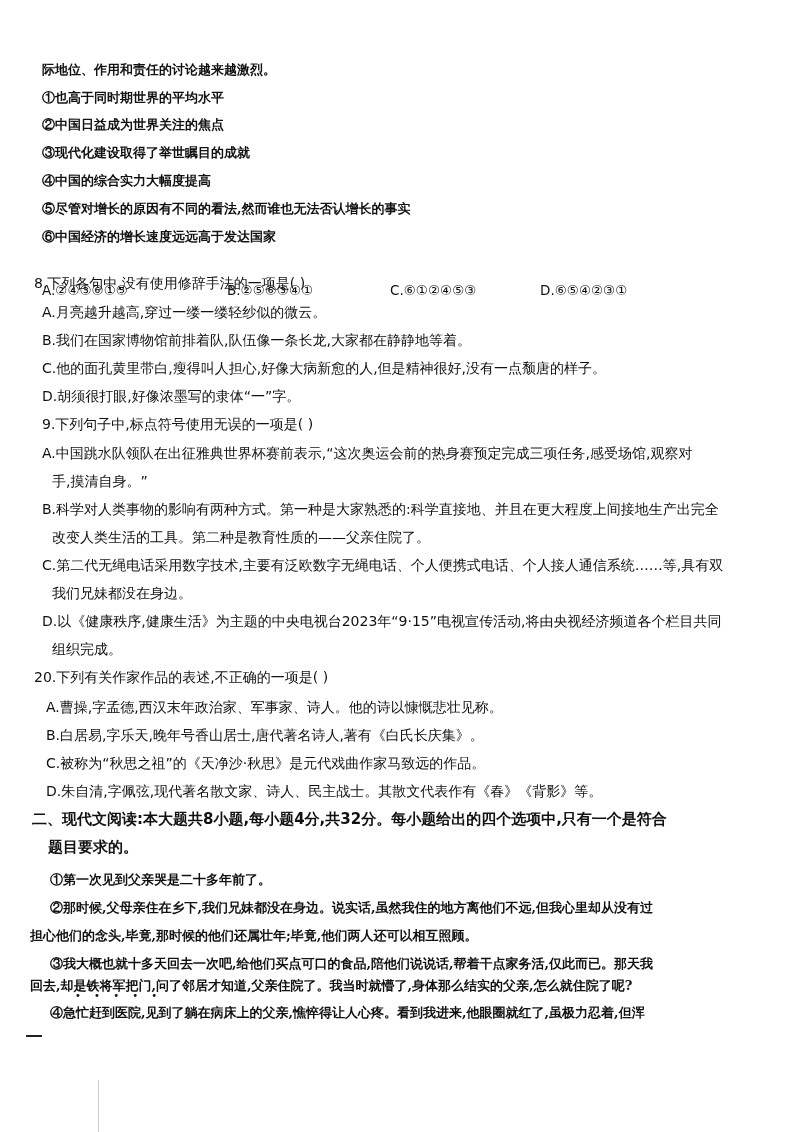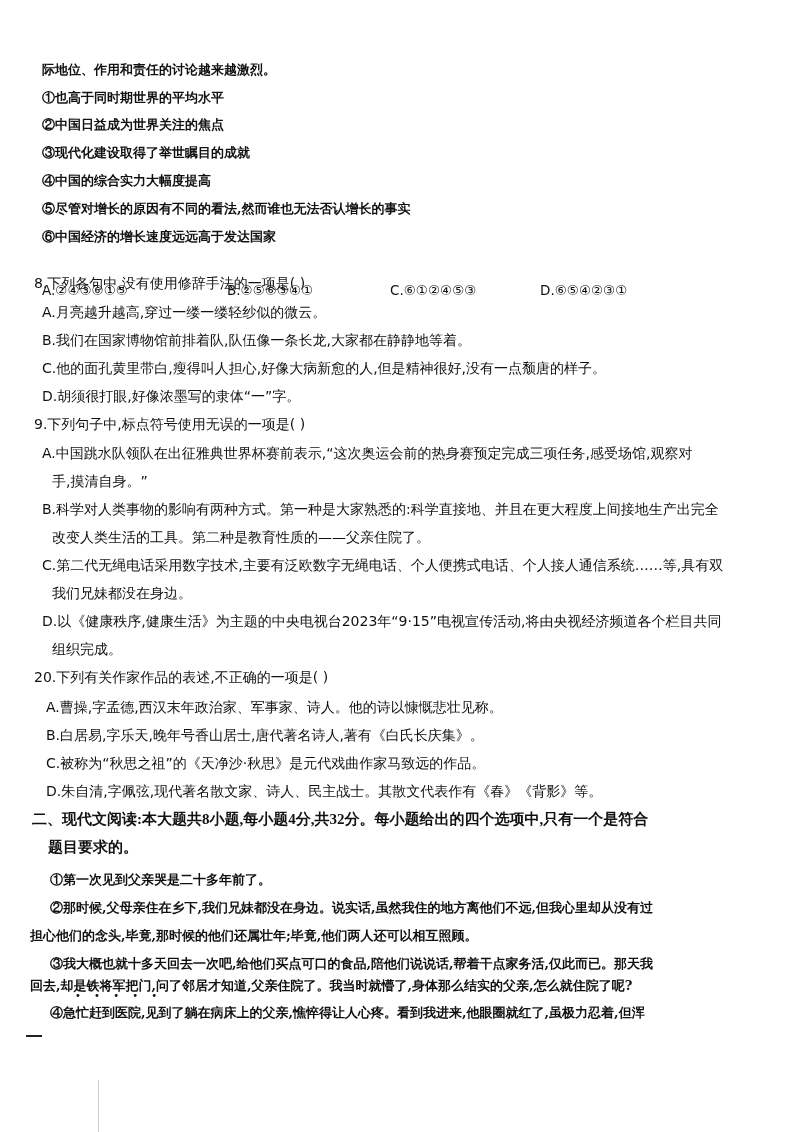--- a/index.html
+++ b/index.html
@@ -2,21 +2,21 @@
 <html><head>
 <meta charset="utf-8">
 <style>
   html, body { margin:0; padding:0; }
   body {
     width:800px; height:1132px; background:#ffffff; position:relative; overflow:hidden;
     font-family:"DejaVu Sans", sans-serif; color:#111;
   }
   .line { position:absolute; white-space:nowrap; font-size:14px; line-height:20px; }
   .fs { font-family:"DejaVu Serif", serif; font-size:13px;font-weight:bold; }
-  .bold { font-weight:bold; font-size:15px;font-family:Liberation Serif, serif; }
+  .bold { font-weight:bold; font-size:15px; }
   .opt-row { position:absolute; left:42px; top:245px; width:700px; height:20px; font-size:13.5px;margin-top:37px; }
   .opt-row span { position:absolute; top:0; white-space:nowrap; }
   .dots { position:absolute; left:75px; top:990px; font-size:10px; letter-spacing:5px; }
   .dash { position:absolute; left:26px; top:1035px; width:16px; height:2px; background:#222; }
   .vline { position:absolute; left:98px; top:1080px; width:1px; height:52px; background:#cfcfcf; }
 </style>
 </head>
 <body>
 
 <div>
@@ -34,21 +34,21 @@
     <span style="left:348px">C.⑥①②④⑤③</span>
     <span style="left:498px">D.⑥⑤④②③①</span>
   </div>
 
   <div class="line" style="left:34px;top:273px">8.下列各句中,没有使用修辞手法的一项是(    )</div>
   <div class="line" style="left:42px;top:302px">A.月亮越升越高,穿过一缕一缕轻纱似的微云。</div>
   <div class="line" style="left:42px;top:330px">B.我们在国家博物馆前排着队,队伍像一条长龙,大家都在静静地等着。</div>
   <div class="line" style="left:42px;top:358px">C.他的面孔黄里带白,瘦得叫人担心,好像大病新愈的人,但是精神很好,没有一点颓唐的样子。</div>
   <div class="line" style="left:42px;top:386px">D.胡须很打眼,好像浓墨写的隶体“一”字。</div>
 
-  <div class="line" style="left:34px;top:414px">9.下列句子中,标点符号使用无误的一项是(    )</div>
+  <div class="line" style="left:42px;top:414px">9.下列句子中,标点符号使用无误的一项是(    )</div>
   <div class="line" style="left:42px;top:443px">A.中国跳水队领队在出征雅典世界杯赛前表示,“这次奥运会前的热身赛预定完成三项任务,感受场馆,观察对</div>
   <div class="line" style="left:52px;top:471px">手,摸清自身。”</div>
   <div class="line" style="left:42px;top:499px">B.科学对人类事物的影响有两种方式。第一种是大家熟悉的:科学直接地、并且在更大程度上间接地生产出完全</div>
   <div class="line" style="left:52px;top:527px">改变人类生活的工具。第二种是教育性质的——父亲住院了。</div>
   <div class="line" style="left:42px;top:555px">C.第二代无绳电话采用数字技术,主要有泛欧数字无绳电话、个人便携式电话、个人接人通信系统……等,具有双</div>
   <div class="line" style="left:52px;top:583px">我们兄妹都没在身边。</div>
   <div class="line" style="left:42px;top:611px">D.以《健康秩序,健康生活》为主题的中央电视台2023年“9·15”电视宣传活动,将由央视经济频道各个栏目共同</div>
   <div class="line" style="left:52px;top:639px">组织完成。</div>
 
   <div class="line" style="left:34px;top:667px">20.下列有关作家作品的表述,不正确的一项是(    )</div>

